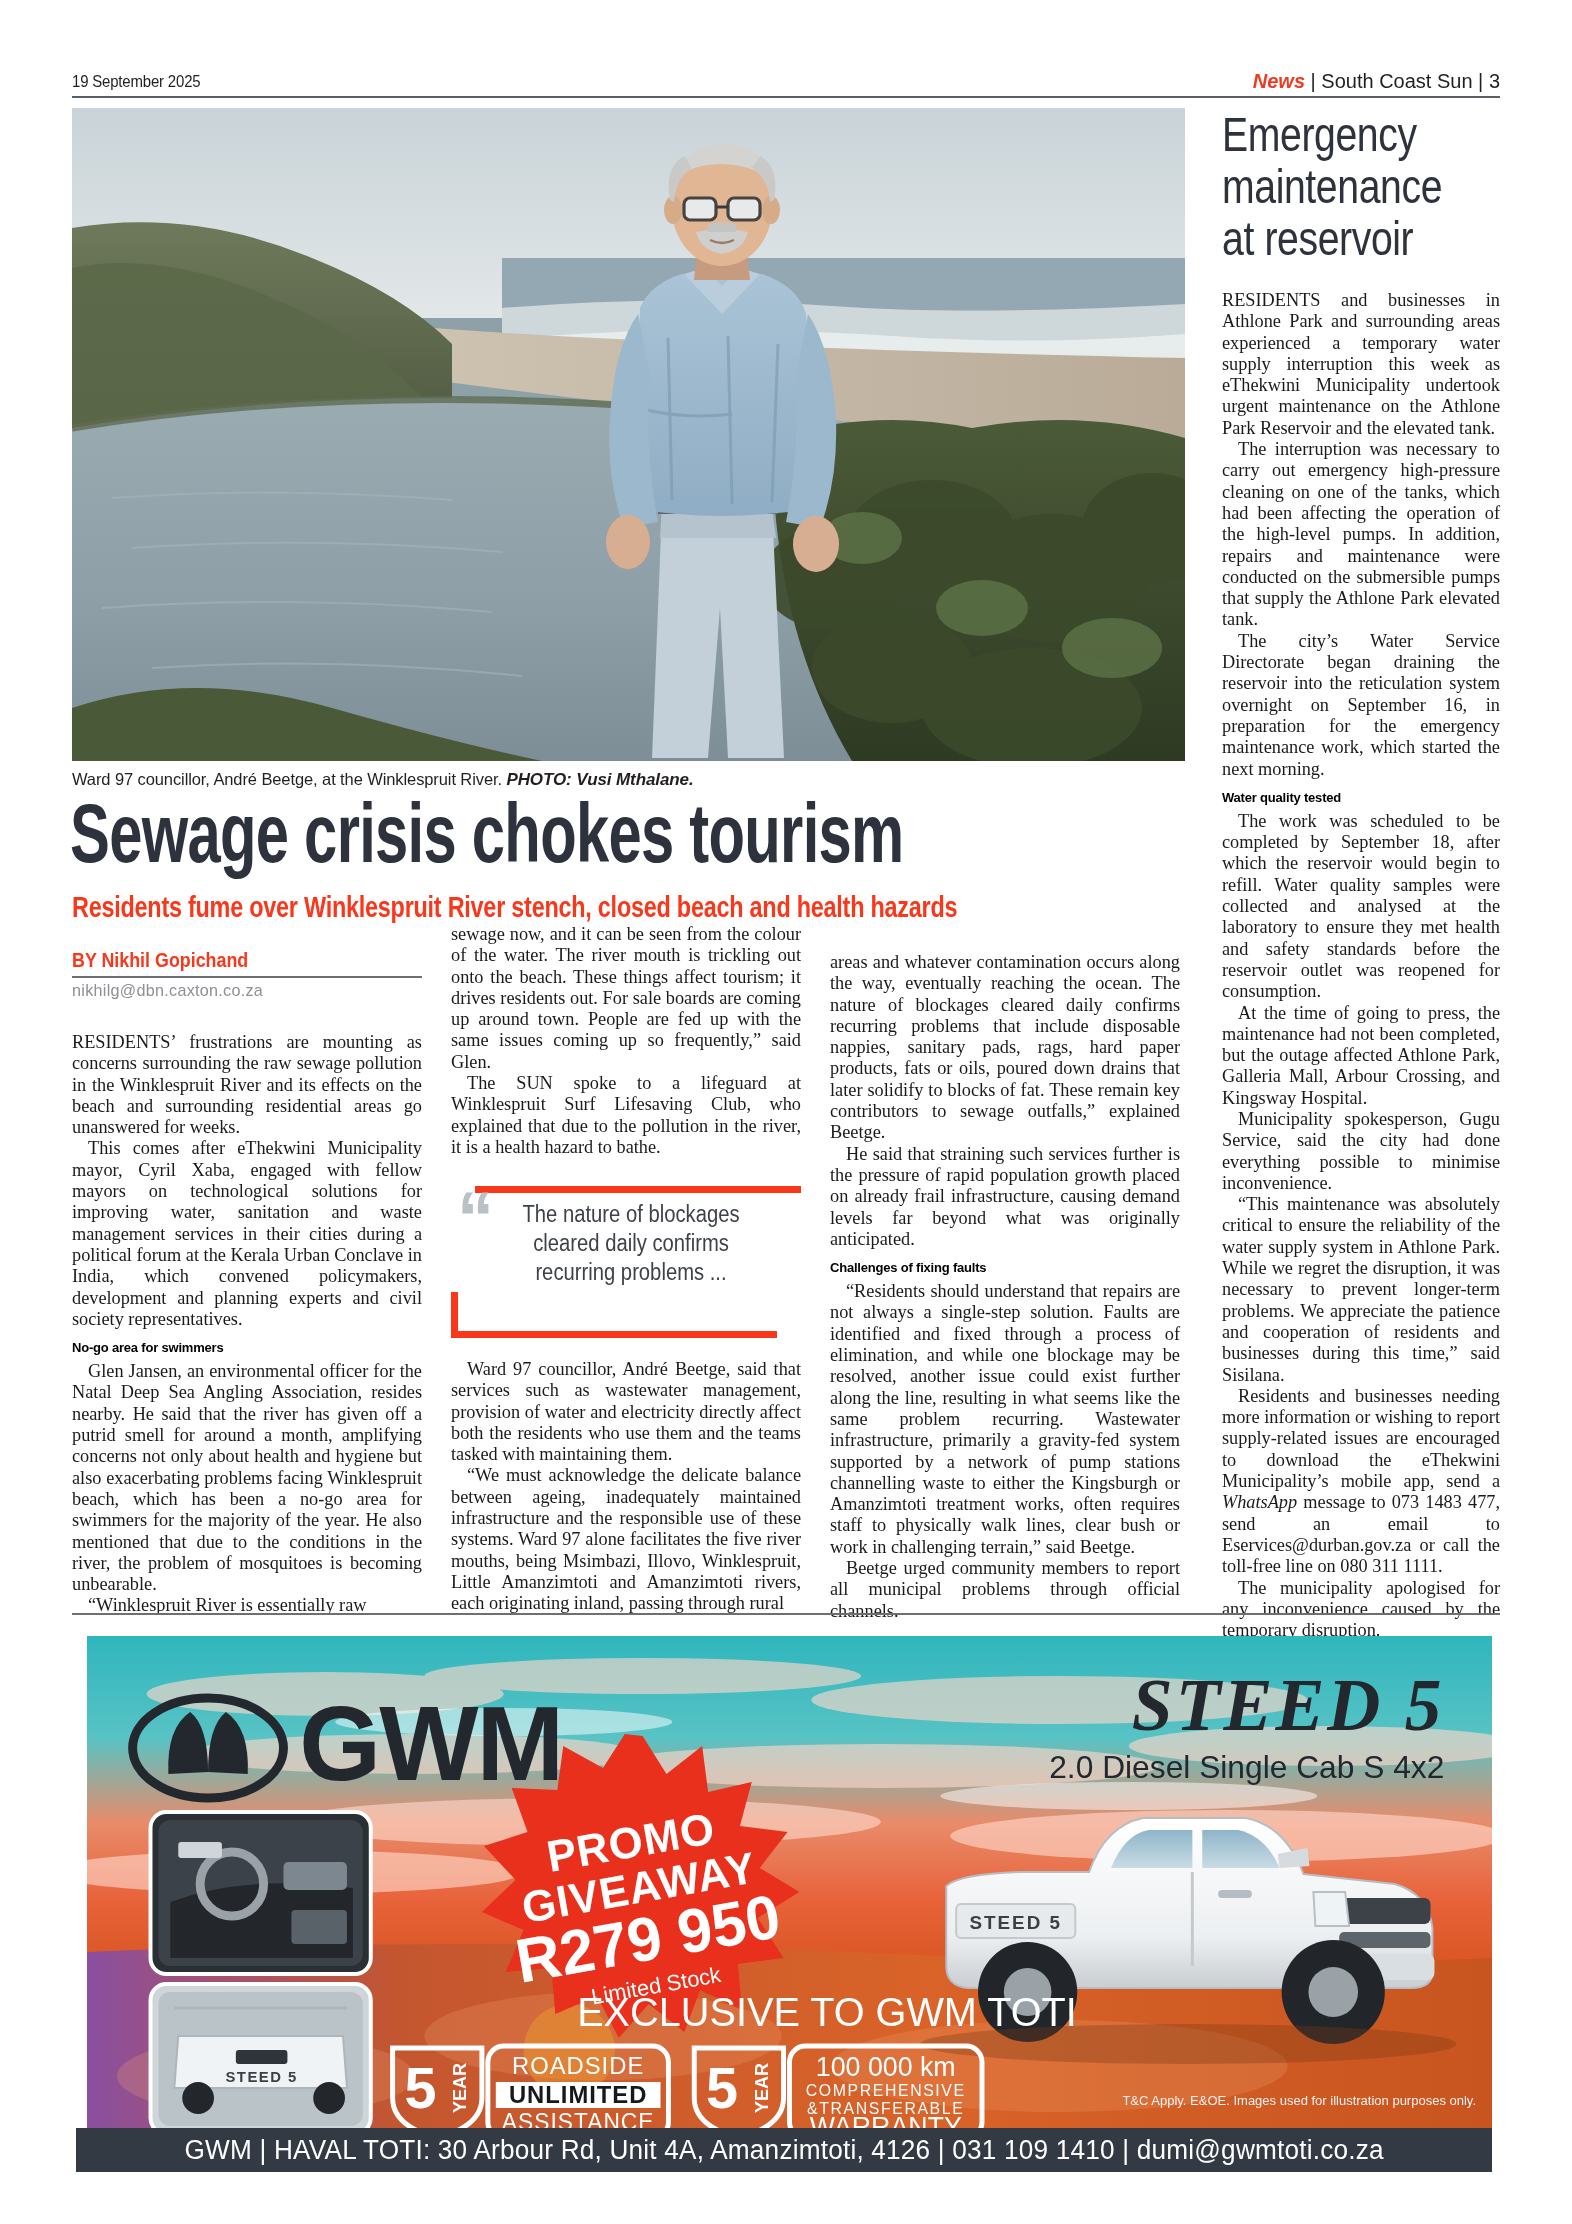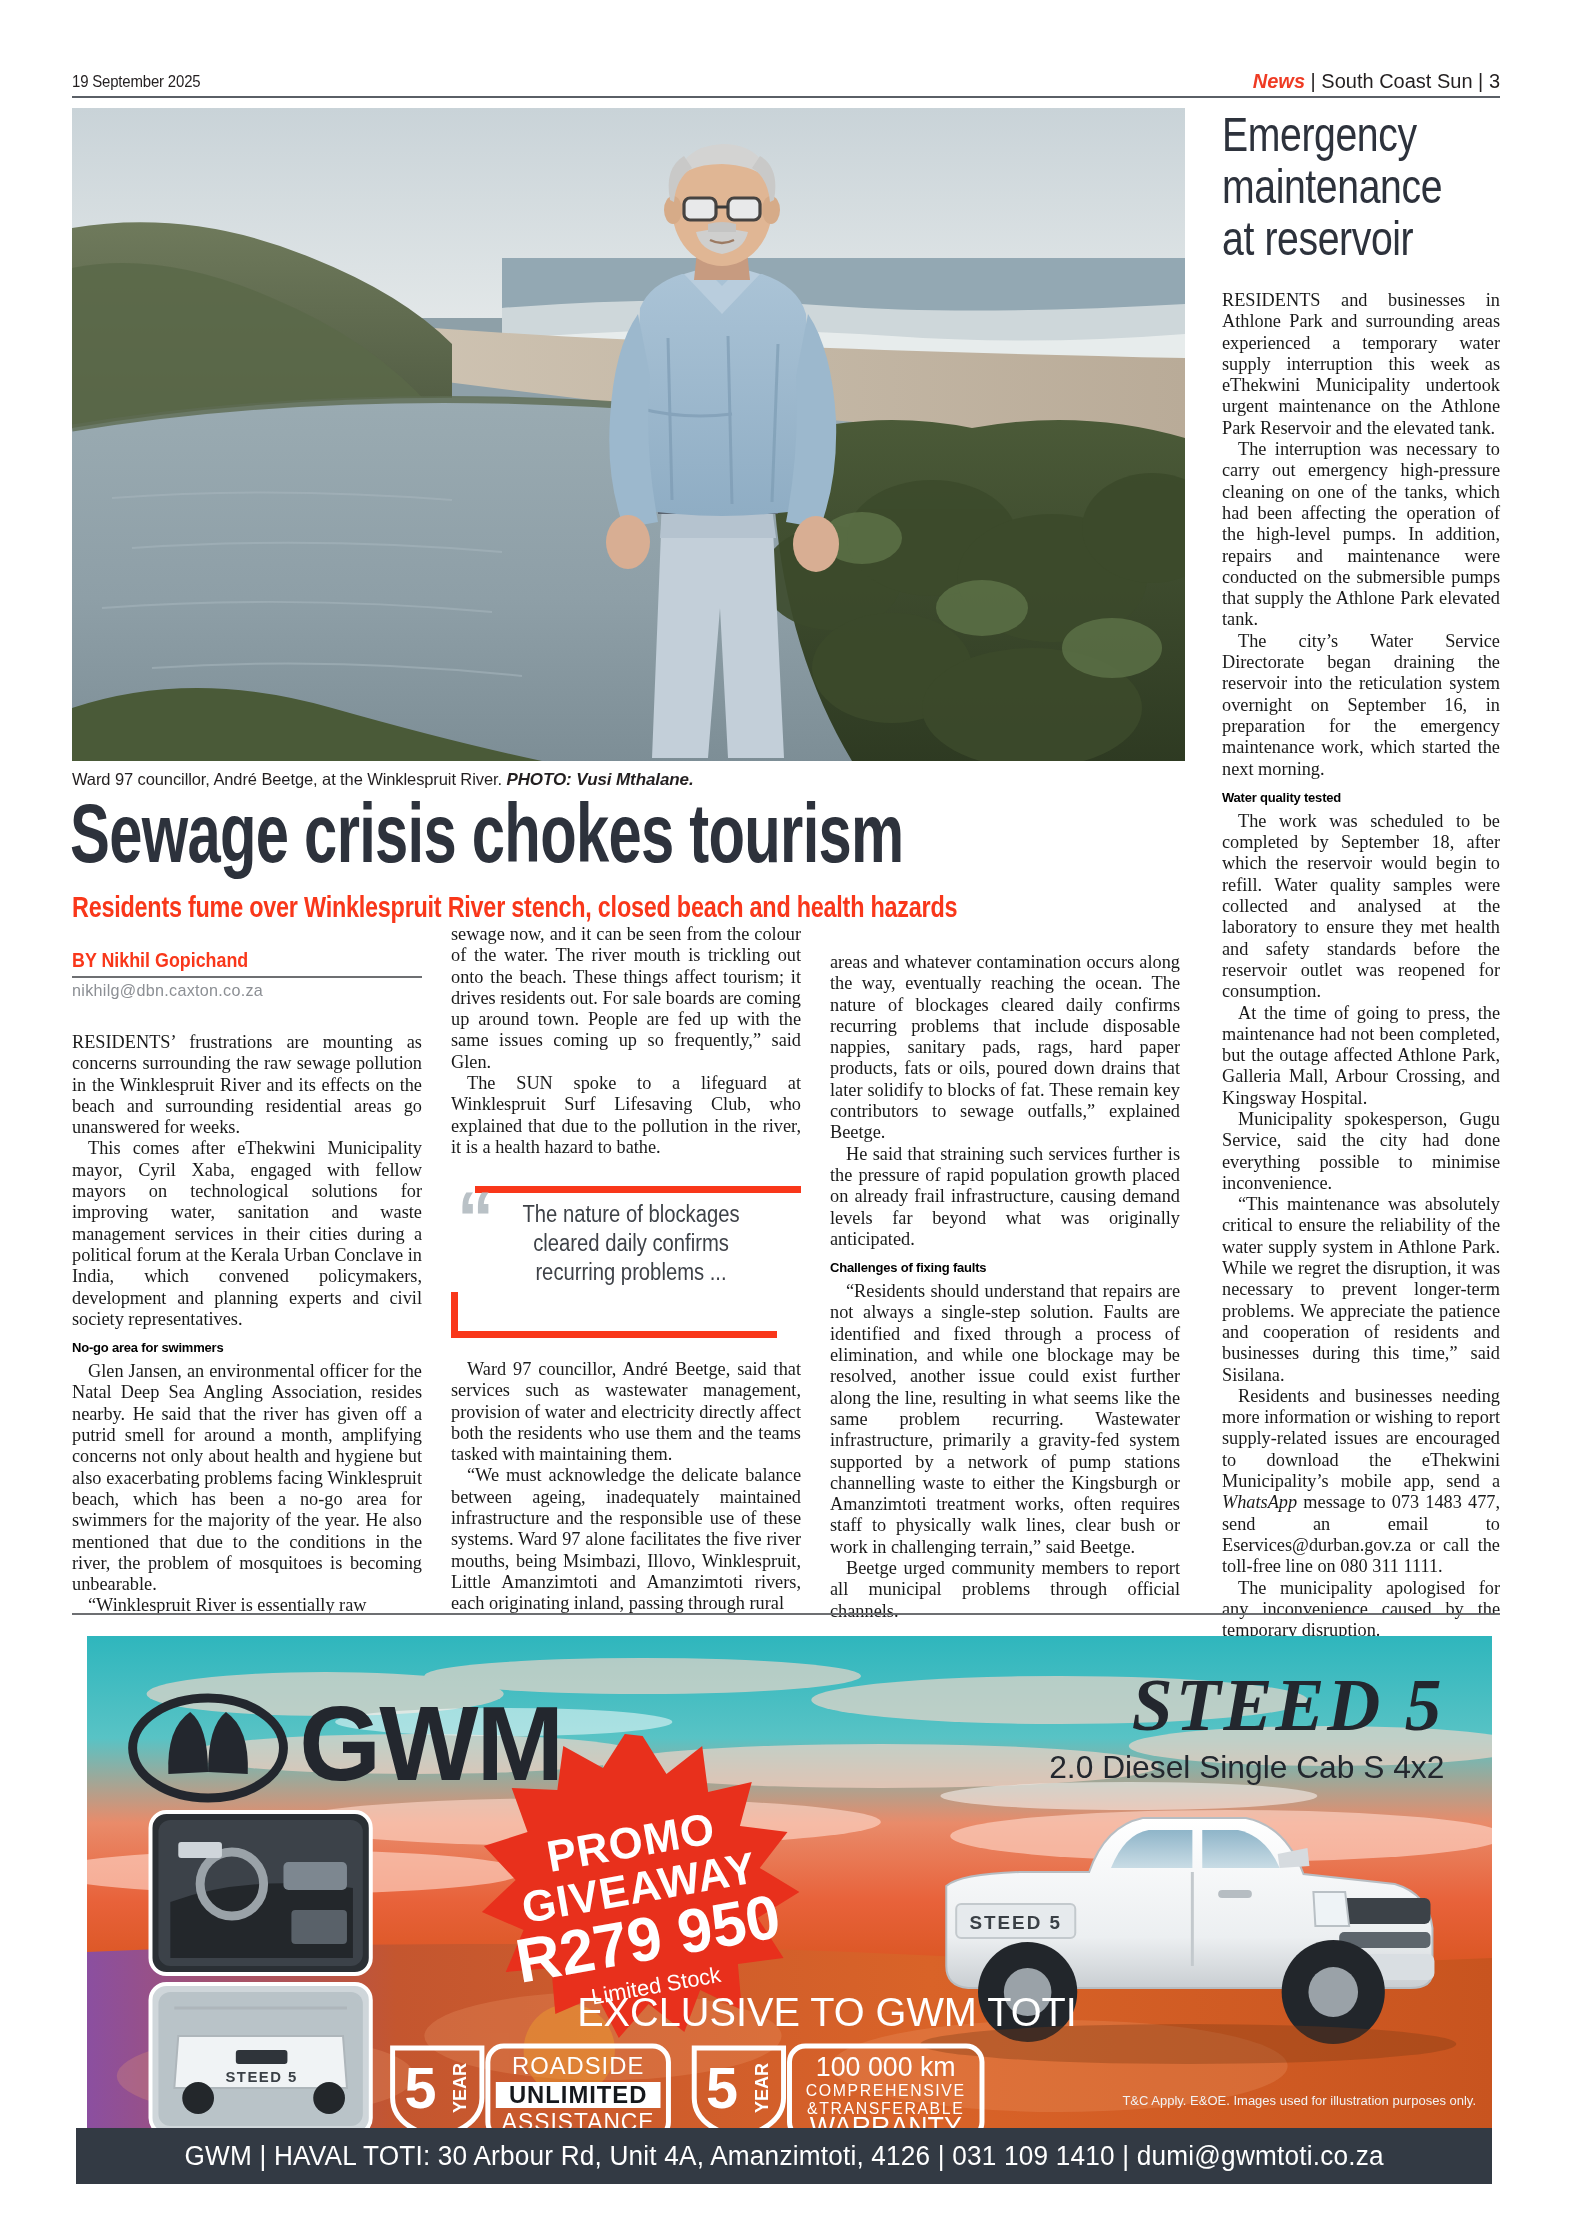--- a/index.html
+++ b/index.html
@@ -134,21 +134,21 @@
 
   
   .ad-rule { position:absolute; left:72px; top:1613px; width:1428px; height:2px; background:#6d6f72; }
   .ad {
     position:absolute; left:76px; top:1636px; width:1416px; height:492px;
     overflow:hidden;
     padding-left:11px;
   }
   .ad svg { display:block; width:100%; height:100%; }
   .ad-footer {
-    position:absolute; left:76px; top:2128px; width:1416px; height:56px;
+    position:absolute; left:76px; top:2128px; width:1416px; height:44px;
     background:#333a44; display:flex; align-items:center; justify-content:center;
   }
   .ad-footer span {
     font-family:"Liberation Sans", sans-serif;
     font-size:27px; color:#fff; letter-spacing:0.2px; white-space:nowrap;
     transform: scaleX(0.97); transform-origin:center;
   }
   .ad-tc {
     position:absolute; right:96px; top:2093px;
     font-family:"Liberation Sans", sans-serif;

